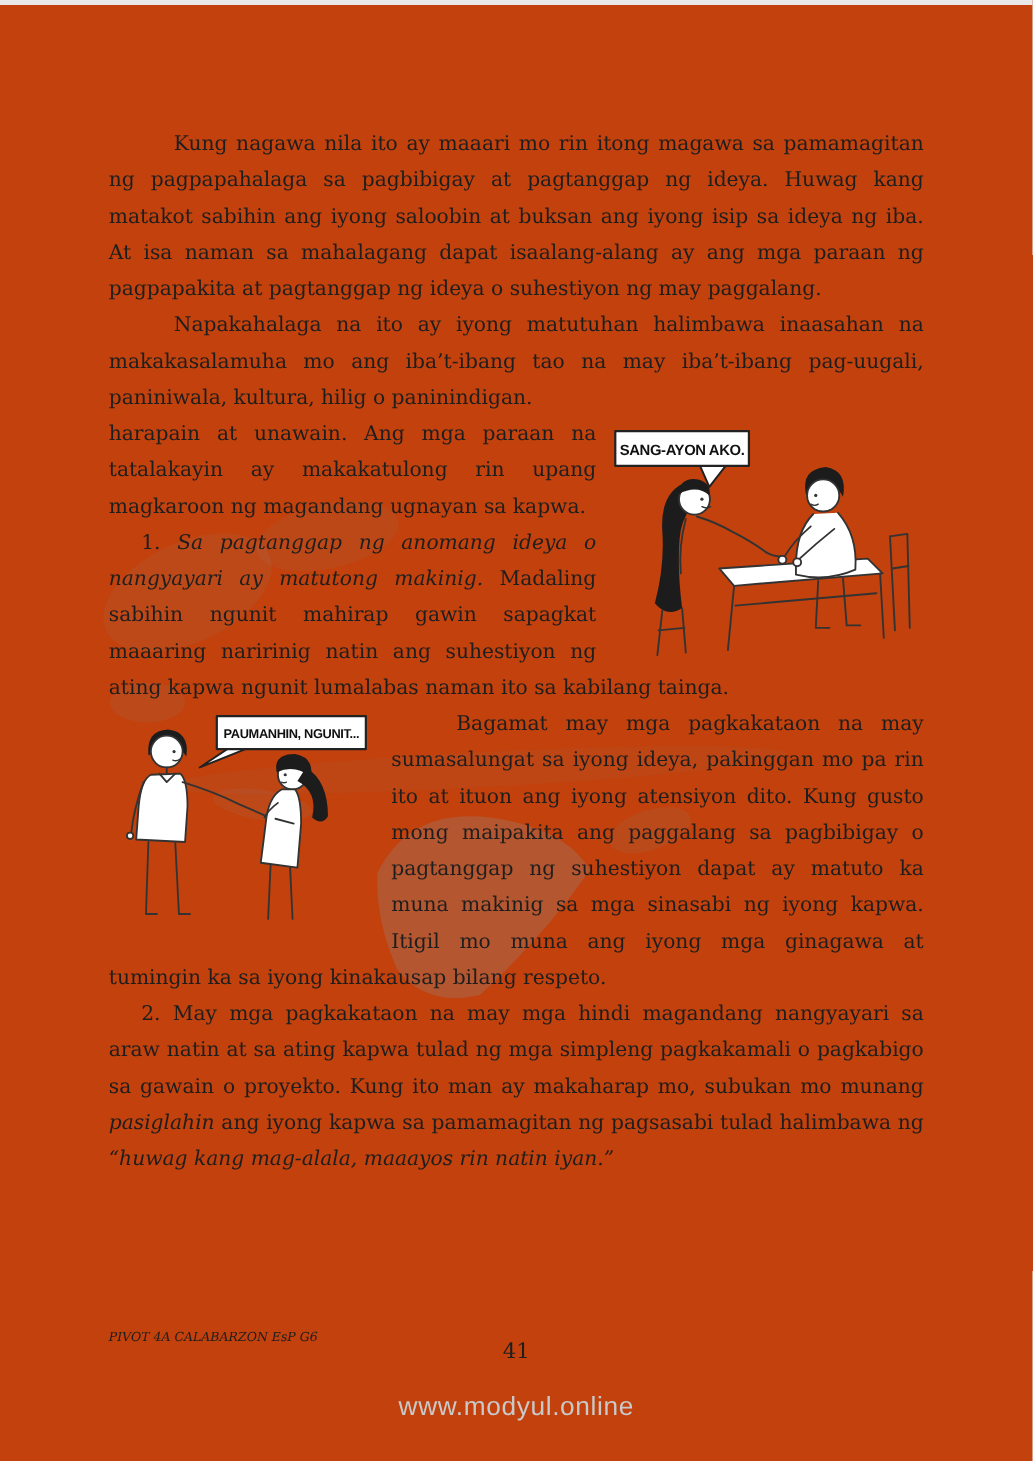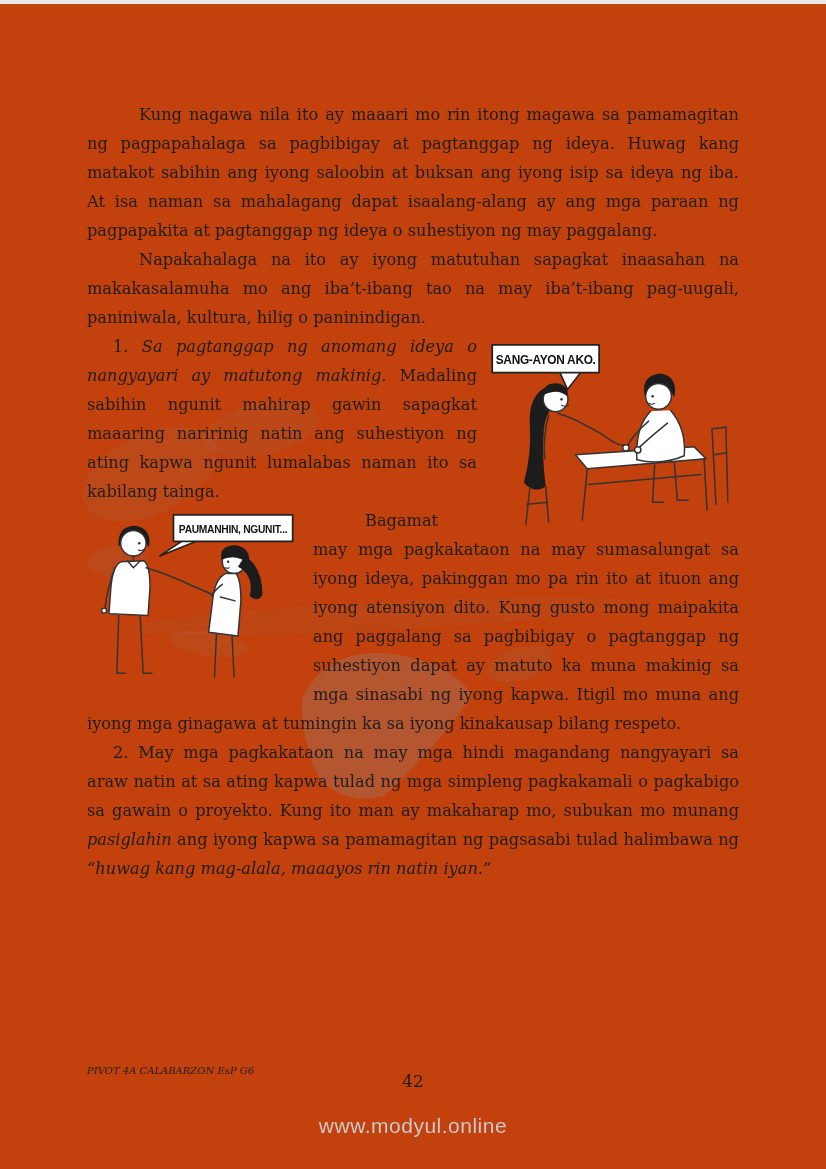--- a/index.html
+++ b/index.html
@@ -51,21 +51,21 @@
     <ellipse cx="380" cy="612" rx="250" ry="14" fill="#8f8f8f" opacity="0.07" transform="rotate(-3 380 612)"></ellipse>
     <path d="M302,694 Q328,642 392,650 Q452,658 472,692 Q436,744 384,792 Q342,802 318,772 Q300,732 302,694 Z" fill="#8f8f8f" opacity="0.28"></path>
     <ellipse cx="520" cy="660" rx="34" ry="16" fill="#8f8f8f" opacity="0.12" transform="rotate(-18 520 660)"></ellipse>
     <ellipse cx="210" cy="640" rx="40" ry="12" fill="#8f8f8f" opacity="0.10" transform="rotate(8 210 640)"></ellipse>
   </svg>
 
   <div class="content">
 
     <p class="indent">Kung nagawa nila ito ay maaari mo rin itong magawa sa pamamagitan ng pagpapahalaga sa pagbibigay at pagtanggap ng ideya. Huwag kang matakot sabihin ang iyong saloobin at buksan ang iyong isip sa ideya ng iba. At isa naman sa mahalagang dapat isaalang-alang ay ang mga paraan ng pagpapakita at pagtanggap ng ideya o suhestiyon ng may paggalang.</p>
 
-    <p class="indent">Napakahalaga na ito ay iyong matutuhan sapagkat inaasahan na makakasalamuha mo ang iba’t-ibang tao na may iba’t-ibang pag-uugali, paniniwala, kultura, hilig o paninindigan.</p>
+    <p class="indent">Napakahalaga na ito ay iyong matutuhan halimbawa inaasahan na makakasalamuha mo ang iba’t-ibang tao na may iba’t-ibang pag-uugali, paniniwala, kultura, hilig o paninindigan.</p>
 
 
     <div>
 
       <div class="fig fig-right">
         <svg class="line-art" viewBox="0 0 252 200" width="252" height="198">
 
           <g>
             <path d="M72,38 L80,56 L94,38 Z" fill="#fff" stroke="#222" stroke-width="1.6"></path>
             <rect x="4" y="11" width="108" height="28" fill="#fff" stroke="#222" stroke-width="1.8"></rect>
@@ -97,20 +97,21 @@
             <path d="M164,78 Q150,92 150,120 L150,127 Q175,133 198,123 Q200,95 184,77" fill="#fff"></path>
             <path d="M162,88 Q148,100 141,112 M181,90 Q166,102 153,114"></path>
             <circle cx="139" cy="115" r="3.2" fill="#fff"></circle>
             <circle cx="151" cy="117" r="3.2" fill="#fff"></circle>
             <path d="M168,132 L166,170 M188,130 L191,168 M166,170 h11 M191,168 h11"></path>
             <path d="M226,96 L230,172 M240,94 L242,170 M226,96 L240,94 M228,122 L241,120"></path>
           </g>
         </svg>
       </div>
 
+      <p>harapain at unawain. Ang mga paraan na tatalakayin ay makakatulong rin upang magkaroon ng magandang ugnayan sa kapwa.</p>
 
       <p class="list-p"><span>1.</span> <span class="it">Sa pagtanggap ng anomang ideya o nangyayari ay matutong makinig.</span> <span>Madaling sabihin ngunit mahirap gawin sapagkat maaaring naririnig natin ang suhestiyon ng ating kapwa ngunit lumalabas naman ito sa kabilang tainga.</span></p>
     </div>
 
     <div>
 
       <div class="fig fig-left">
         <svg class="line-art" viewBox="0 0 212 176" width="212" height="172">
 
           <g>
@@ -149,16 +150,16 @@
       </div>
 
       <p class="indent">Bagamat may mga pagkakataon na may sumasalungat sa iyong ideya, pakinggan mo pa rin ito at ituon ang iyong atensiyon dito. Kung gusto mong maipakita ang paggalang sa pagbibigay o pagtanggap ng suhestiyon dapat ay matuto ka muna makinig sa mga sinasabi ng iyong kapwa. Itigil mo muna ang iyong mga ginagawa at tumingin ka sa iyong kinakausap bilang respeto.</p>
     </div>
 
     <p class="list-p"><span>2.</span> <span>May mga pagkakataon na may mga hindi magandang nangyayari sa araw natin at sa ating kapwa tulad ng mga simpleng pagkakamali o pagkabigo sa gawain o proyekto. Kung ito man ay makaharap mo, subukan mo munang</span> <span class="it">pasiglahin</span> <span>ang iyong kapwa sa pamamagitan ng pagsasabi tulad halimbawa ng</span> <span class="it">“huwag kang mag-alala, maaayos rin natin iyan.”</span></p>
 
   </div>
 
   <div class="footer">PIVOT 4A CALABARZON EsP G6</div>
-  <div class="page-num">42</div>
+  <div class="page-num">41</div>
   <div class="watermark">www.modyul.online</div>
 
 </div>
 
 </body></html>

